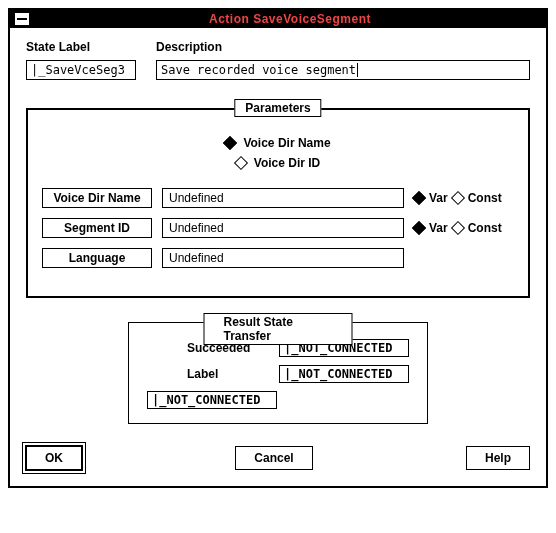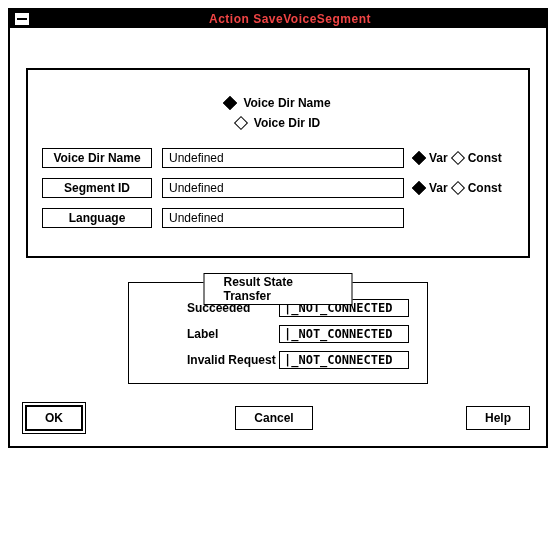--- a/index.html
+++ b/index.html
@@ -207,22 +207,38 @@
 <body>
 
 <div class="window">
   <div class="titlebar">
     <div class="menubox"></div>
     <div class="title">Action SaveVoiceSegment</div>
   </div>
 
   <div class="content">
 
+    <div class="row-top">
+      <div class="col-state">
+        <div class="label-hdr">State Label</div>
+        <div class="field">
+          <span>|_SaveVceSeg3</span>
+        </div>
+      </div>
+      <div class="col-desc">
+        <div class="label-hdr">Description</div>
+        <div class="field-ro">
+          <span>Save recorded voice segment</span>
+            <span class="caret"></span>
+        </div>
+      </div>
+    </div>
 
     <div class="groupbox">
+      <div class="groupbox-title">Parameters</div>
 
       <div class="radio-top">
         <div class="radio-row">
           <span class="diamond filled"></span>
           <span>Voice Dir Name</span>
         </div>
         <div class="radio-row">
           <span class="diamond"></span>
           <span>Voice Dir ID</span>
         </div>
@@ -268,21 +284,20 @@
 
       <div class="result-row">
         <div class="result-label">Succeeded</div>
         <div class="result-field"><span>|_NOT_CONNECTED</span></div>
       </div>
       <div class="result-row">
         <div class="result-label">Label</div>
         <div class="result-field"><span>|_NOT_CONNECTED</span></div>
       </div>
       <div class="result-row">
-        <div class="result-label">Invalid Request</div>
         <div class="result-field"><span>|_NOT_CONNECTED</span></div>
       </div>
     </div>
 
     <div class="button-row">
       <div class="btn btn-default">OK</div>
       <div class="btn">Cancel</div>
       <div class="btn">Help</div>
     </div>
 

